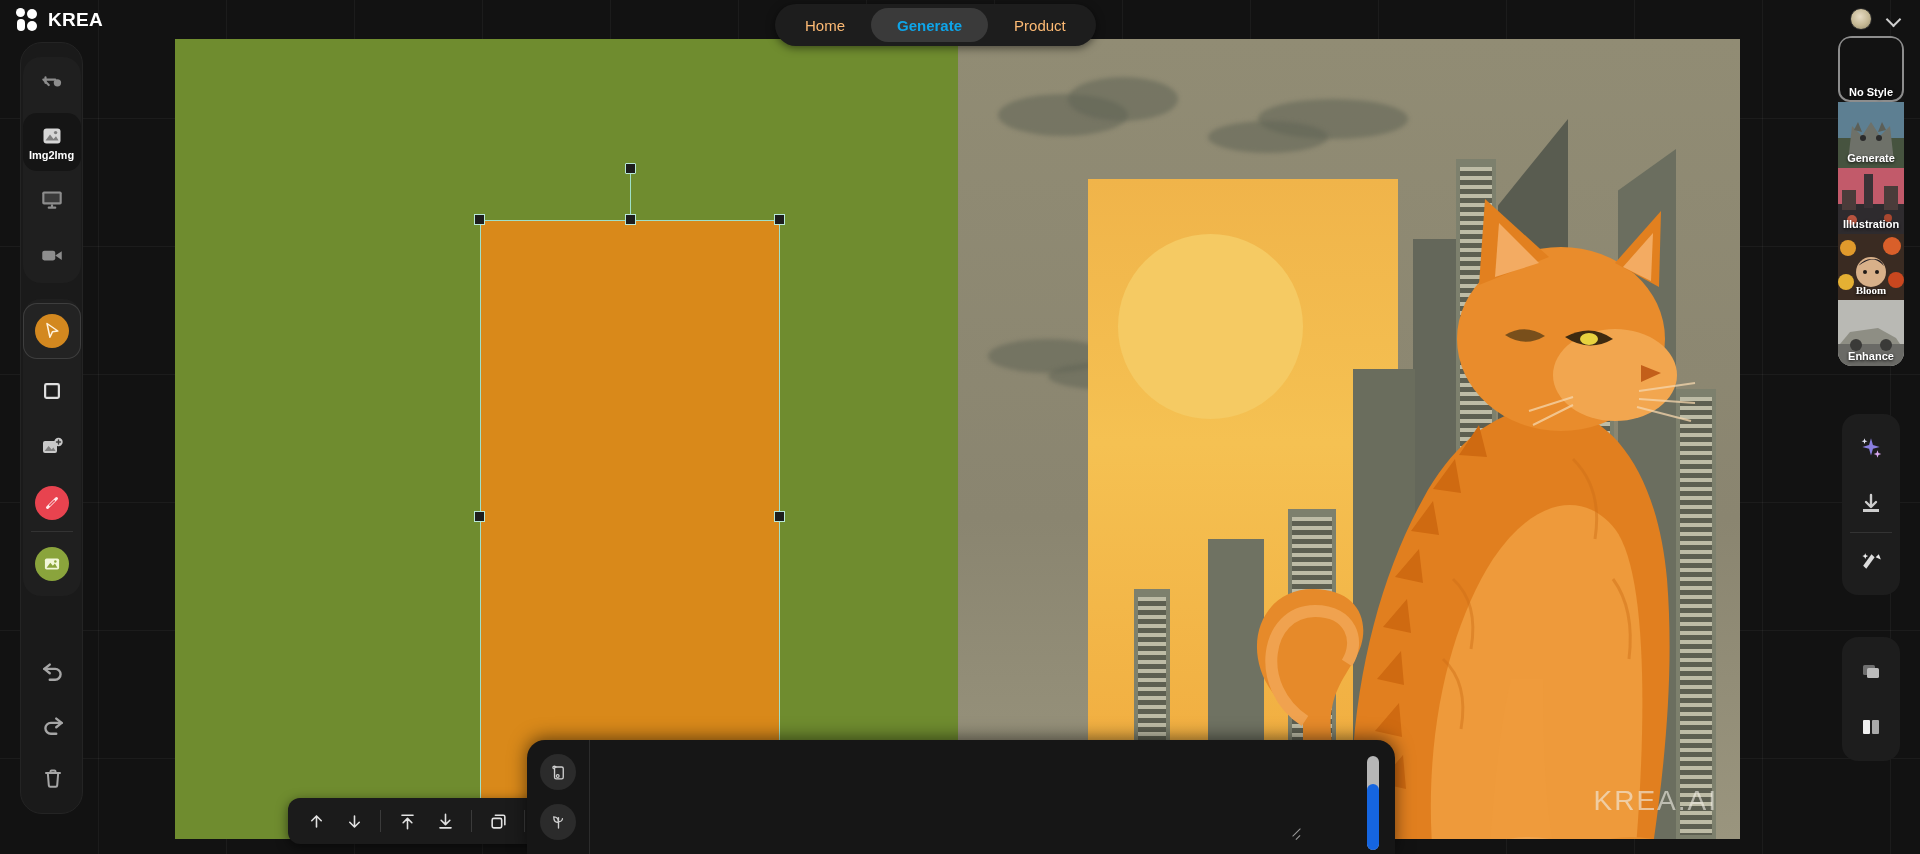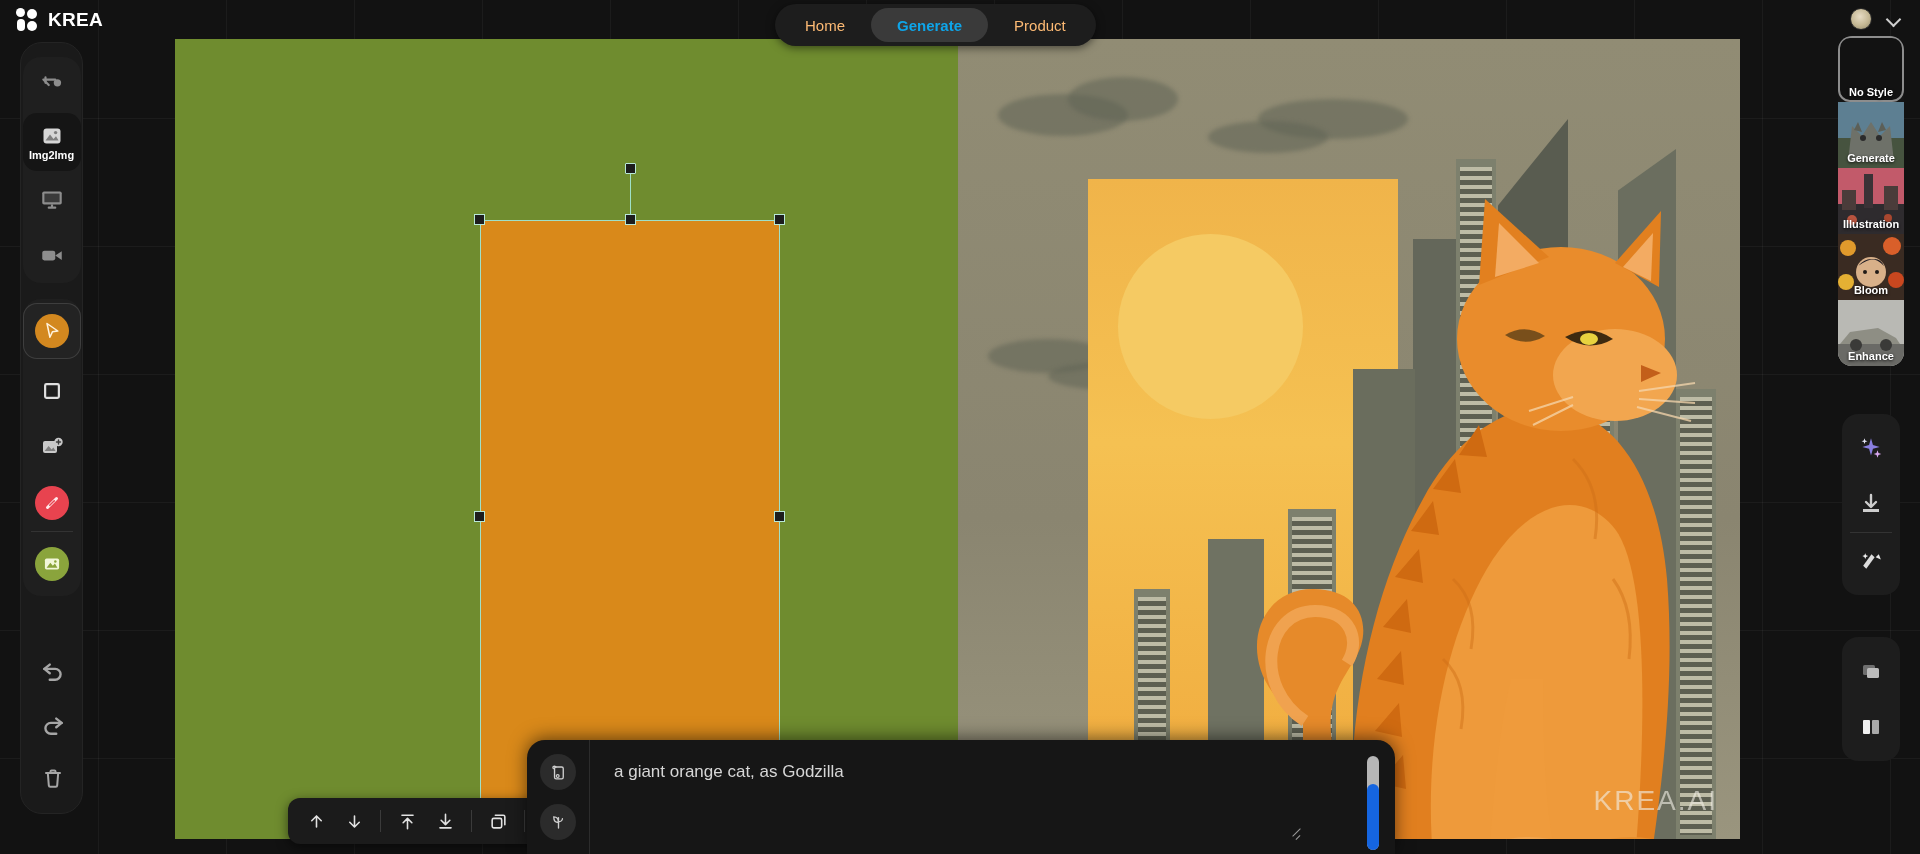--- a/index.html
+++ b/index.html
@@ -188,21 +188,21 @@
   }
   .style-card .cap {
     position:absolute; left:0; right:0; bottom:4px; text-align:center;
     font-size:11px; font-weight:700; color:#fff;
     text-shadow:0 1px 3px rgba(0,0,0,.95);
   }
   .style-card.selected { box-shadow:0 0 0 2px #8d8d8d inset; border-radius:12px; }
   .sc-nostyle { background:#121212; }
   .sc-cinematic { background:linear-gradient(#5c7f9b 0%, #6e8a8e 38%, #3c4a40 100%); }
   .sc-illustration { background:linear-gradient(#b2495e 0%, #7d3b46 38%, #2d2a2c 100%); }
-  .sc-bloom { background:linear-gradient(#c55a1e 0%, #8b4b32 45%, #3a2a26 100%); }
+  .sc-bloom { background:linear-gradient(#c55a1e 0%, #8b4b32 45%, #3a2a26 100%);font-family:Liberation Serif, serif; }
   .sc-product { background:linear-gradient(#d8d8d8 0%, #9d9d9d 52%, #4a4a4a 100%); }
   .sc-shape { position:absolute; }
 
   .icon-stack {
     margin-top:48px; width:58px; background:#1d1d1d; border-radius:16px;
     display:flex; flex-direction:column; align-items:center; padding:6px 0;
   }
   .icon-btn { width:58px; height:56px; display:flex; align-items:center; justify-content:center; cursor:pointer; }
   .icon-sep { width:42px; height:1px; background:#333; }
   .icon-stack2 {
@@ -509,21 +509,20 @@
       <div class="prompt-circ">
         <svg width="19" height="19" viewBox="0 0 24 24">
           <path d="M12 6 L12 19" stroke="#cfcfcf" stroke-width="1.7" stroke-linecap="round"></path>
           <path d="M12 12 C7 12 6 8 6 5 C10 5 12 8 12 12 Z" fill="none" stroke="#cfcfcf" stroke-width="1.6"></path>
           <path d="M12 11 C15 11 17 9 17 7" fill="none" stroke="#cfcfcf" stroke-width="1.6" stroke-linecap="round"></path>
         </svg>
       </div>
     </div>
 
     <div class="prompt-field">
-      <div class="prompt-text" title="Describe your image...">a giant orange cat, as Godzilla</div>
       <div class="resize-grip"></div>
     </div>
 
     <div class="slider-col">
       <div class="slider-track"></div>
       <div class="slider-fill"></div>
     </div>
   </div>
 
   <div class="right-rail">

